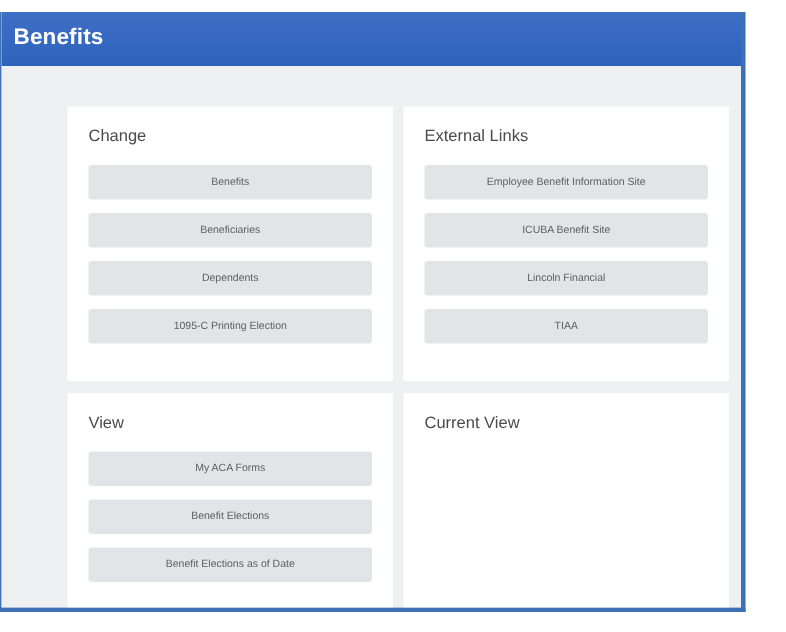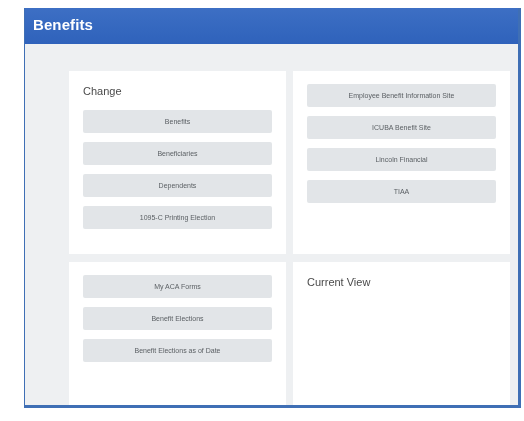--- a/index.html
+++ b/index.html
@@ -12,21 +12,21 @@
     width: 524px;
     height: 421px;
     overflow: hidden;
     font-family: "Liberation Sans", sans-serif;
     -webkit-font-smoothing: antialiased;
   }
 
   
   #app-frame {
     position: absolute;
-    left: 24px;
+    left: 0;
     top: 8px;
     width: 497px;
     height: 400px;
     background: #eef0f2;
     border-left: 1px solid #3f6fb5;
     border-right: 3px solid #3f6fb5;
     border-bottom: 3px solid #3f6fb5;
     box-sizing: border-box;
     overflow: hidden;
   }
@@ -136,33 +136,35 @@
         <div class="card-title">Change</div>
         <div class="btn-list">
           <button class="action-button">Benefits</button>
           <button class="action-button">Beneficiaries</button>
           <button class="action-button">Dependents</button>
           <button class="action-button">1095-C Printing Election</button>
         </div>
       </div>
 
       <div class="card">
+        <div class="card-title">External Links</div>
         <div class="btn-list">
           <button class="action-button">Employee Benefit Information Site</button>
           <button class="action-button">ICUBA Benefit Site</button>
           <button class="action-button">Lincoln Financial</button>
           <button class="action-button">TIAA</button>
         </div>
       </div>
 
     </div>
 
     <div class="card-row" id="card-row-2">
 
       <div class="card">
+        <div class="card-title">View</div>
         <div class="btn-list">
           <button class="action-button">My ACA Forms</button>
           <button class="action-button">Benefit Elections</button>
           <button class="action-button">Benefit Elections as of Date</button>
         </div>
       </div>
 
       <div class="card empty">
         <div class="card-title">Current View</div>
 

